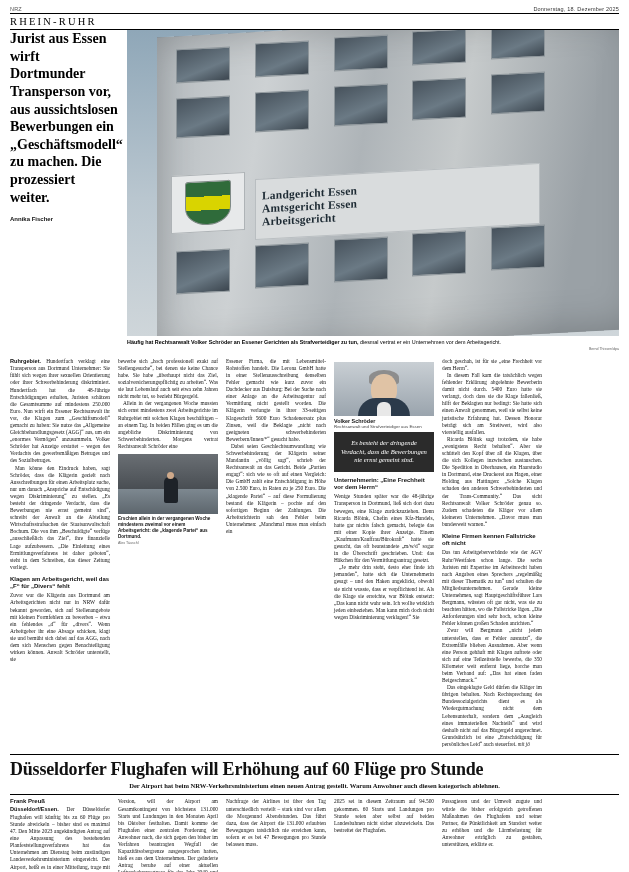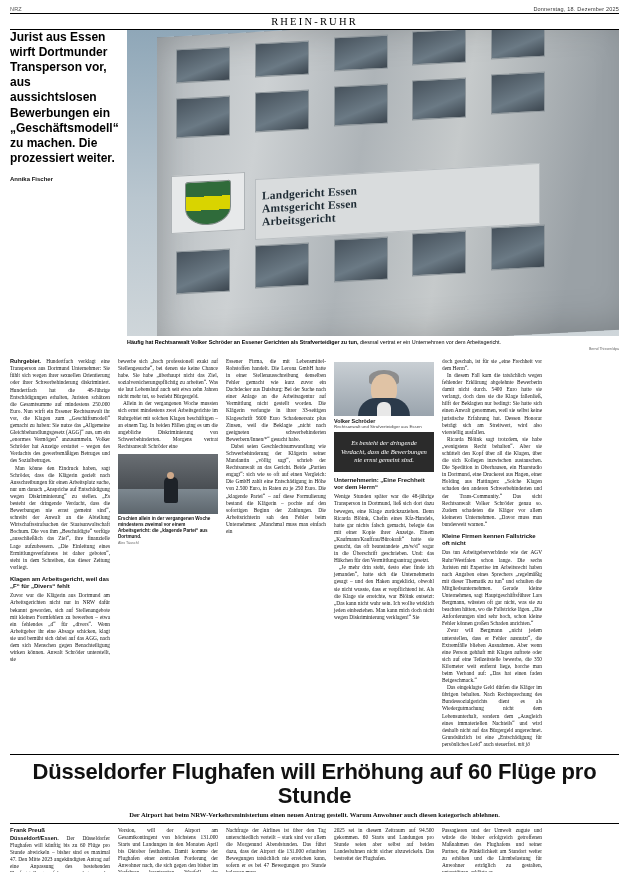--- a/index.html
+++ b/index.html
@@ -12,21 +12,21 @@
     color: #111;
     overflow: hidden;
   }
   .page { position: relative; width: 629px; height: 872px; padding: 6px 10px 0 10px; }
 
   
   .topbar { display:flex; justify-content:space-between; align-items:flex-end; font-size:5.2px; color:#333; letter-spacing:.2px; }
   .topbar .pageno { font-family:"Liberation Sans", sans-serif; font-size:5.5px; color:#555; }
   .topbar .date { font-family:"Liberation Sans", sans-serif; font-size:5.5px; color:#333; }
 
-  .sectionhead { text-align:center; margin-top:1px; }
+  .sectionhead { text-align:left; margin-top:1px; }
   .sectionhead .rule { border-top:0.8px solid #000; margin:1px 0 1px 0; }
   .sectionhead .title {
     font-family:"Liberation Serif", serif; font-size:10.5px; letter-spacing:2.2px; font-weight:400; color:#000;
     padding:1px 0 2px 0;
   }
   .sectionhead .rule2 { border-top:1.6px solid #000; }
 
   
   h1.headline {
     font-family:"Liberation Serif", serif;
@@ -35,22 +35,22 @@
     line-height:1.05;
     text-align:center;
     margin:10px 0 8px 0;
     letter-spacing:-0.3px;
   }
 
   
   .lead-wrap { display:flex; gap:9px; }
   .lead {
     width:108px; flex:0 0 108px;
-    font-family:Liberation Sans, sans-serif;
-    font-weight:700; font-size:12px; line-height:1.26; color:#000;
+    font-family:Liberation Serif, serif;
+    font-weight:700; font-size:14px; line-height:1.26; color:#000;
   }
   .byline { font-family:"Liberation Sans", sans-serif; font-size:6px; font-weight:700; margin-top:10px; }
 
   .photo-col { flex:1 1 auto; }
   .photo {
     width:100%; height:306px; position:relative; overflow:hidden; background:#5a6a78;
   }
   .caption {
     font-family:"Liberation Sans", sans-serif; font-size:5.4px; line-height:1.35; margin-top:2.5px; color:#000;
   }
@@ -114,21 +114,21 @@
   .smallphoto { width:100%; height:60px; background:linear-gradient(#6a6f74,#31363b); position:relative; overflow:hidden; margin-top:4px;}
   .sp-floor { position:absolute; left:0; right:0; bottom:0; height:42%; background:linear-gradient(#7d8890,#5d666d); }
   .sp-person { position:absolute; left:46%; bottom:18%; width:14px; height:26px; background:#1d2228; border-radius:5px 5px 2px 2px; }
   .sp-head { position:absolute; left:49%; bottom:calc(18% + 24px); width:7px; height:7px; background:#cfa98a; border-radius:50%; }
   .sp-cap { font-family:"Liberation Sans", sans-serif; font-size:4.6px; font-weight:700; line-height:1.3; margin-top:2px; }
   .sp-credit { font-family:"Liberation Sans", sans-serif; font-size:3.6px; color:#666; margin-top:1px; }
 
   
   .sep { border-top:1.2px solid #000; margin:6px 0 5px 0; }
   h2.headline2 {
-    font-family:Liberation Sans, sans-serif; font-weight:700; font-size:22px; text-align:center;
+    font-family:Liberation Serif, serif; font-weight:700; font-size:18px; 
     margin:0 0 3px 0; line-height:1.08; letter-spacing:-0.2px;
   }
   .subdeck { font-family:"Liberation Serif", serif; font-weight:700; font-size:6.6px; text-align:center; margin-bottom:5px; }
   .byline2 { font-family:"Liberation Sans", sans-serif; font-size:6px; font-weight:700; margin:0 0 2px 0; }
   .bot-cols { display:flex; gap:8px; }
   .bot-col { width:100px; }
   .thin-rule { border-top:0.6px solid #000; margin:2px 0 3px 0; }
   .endmark { font-style:italic; font-size:5.2px; }
 </style>
 </head>

